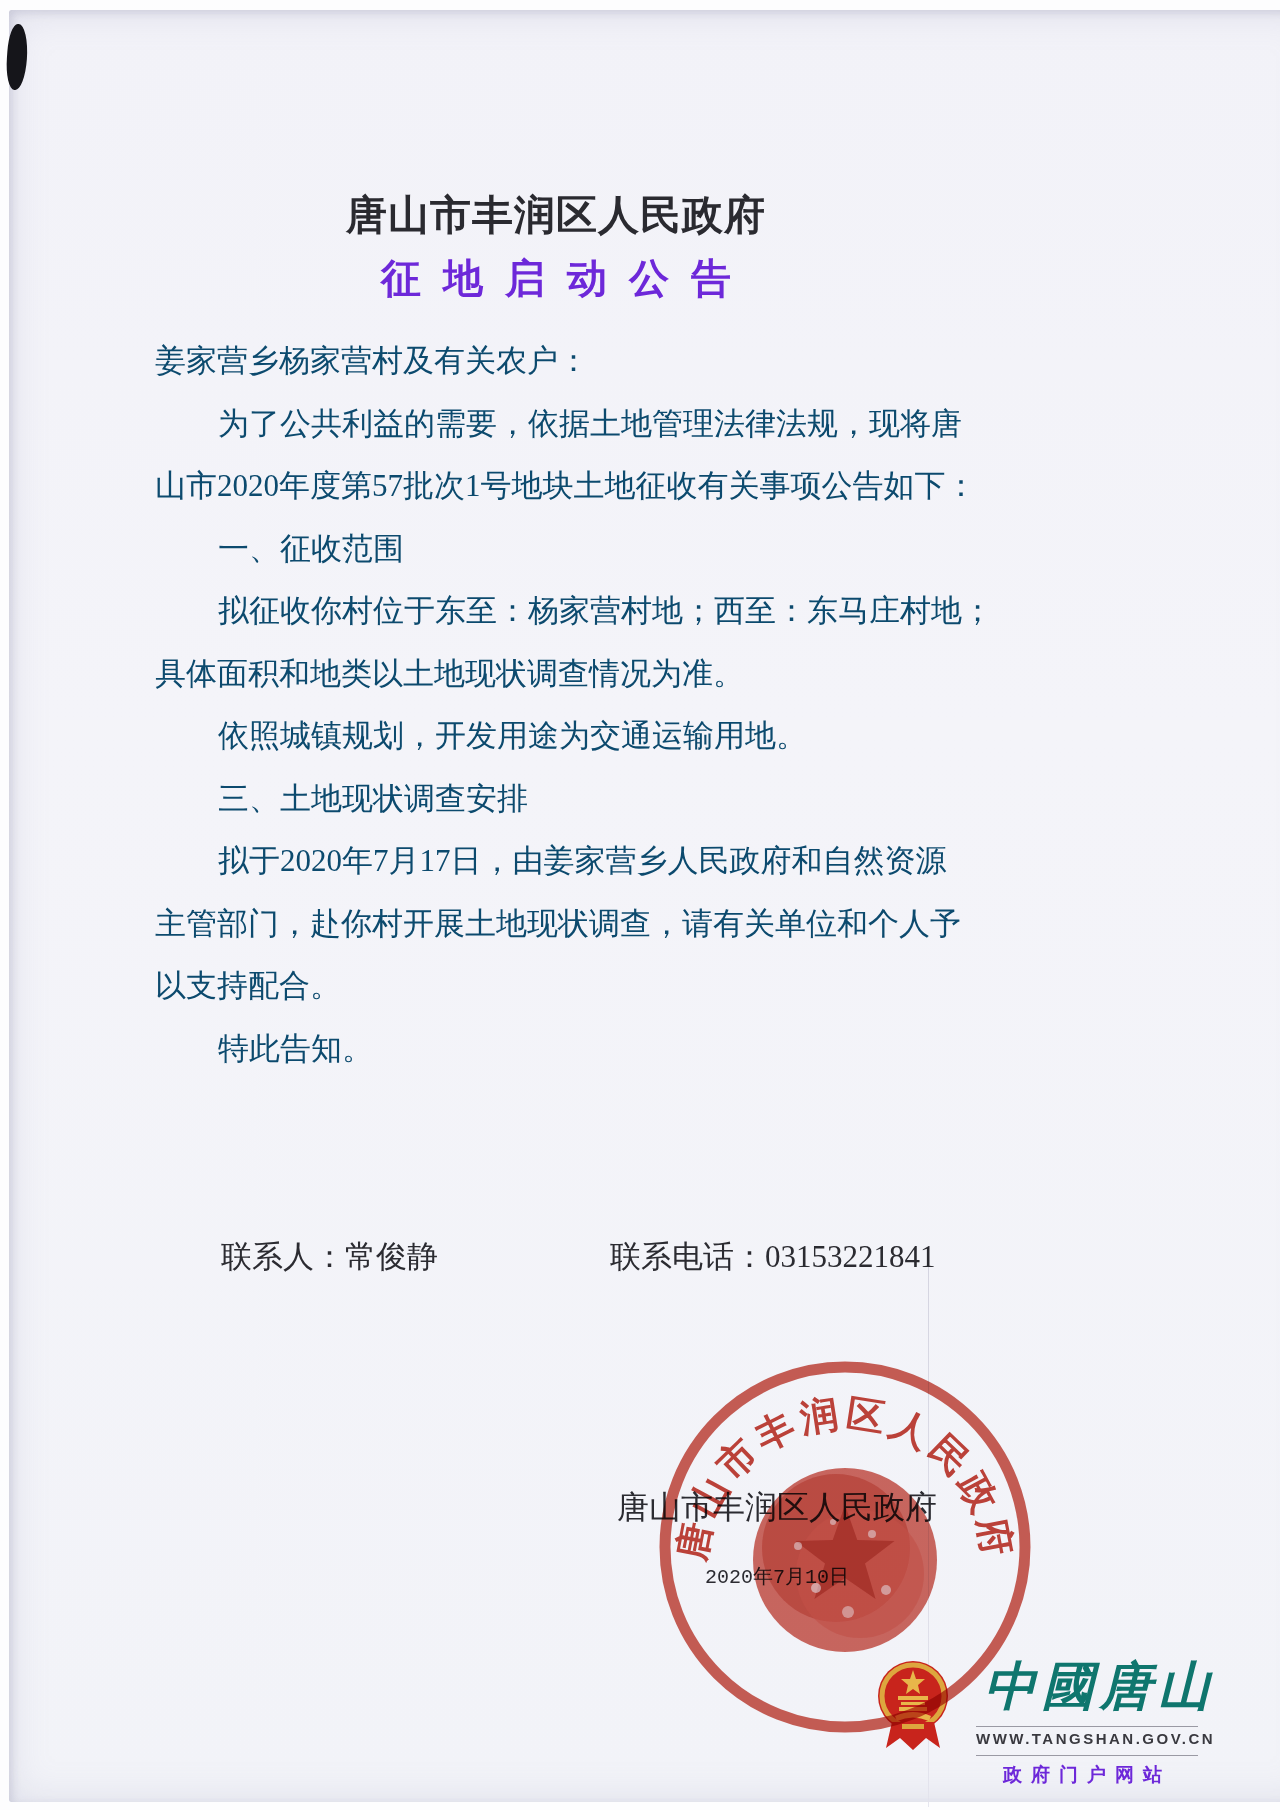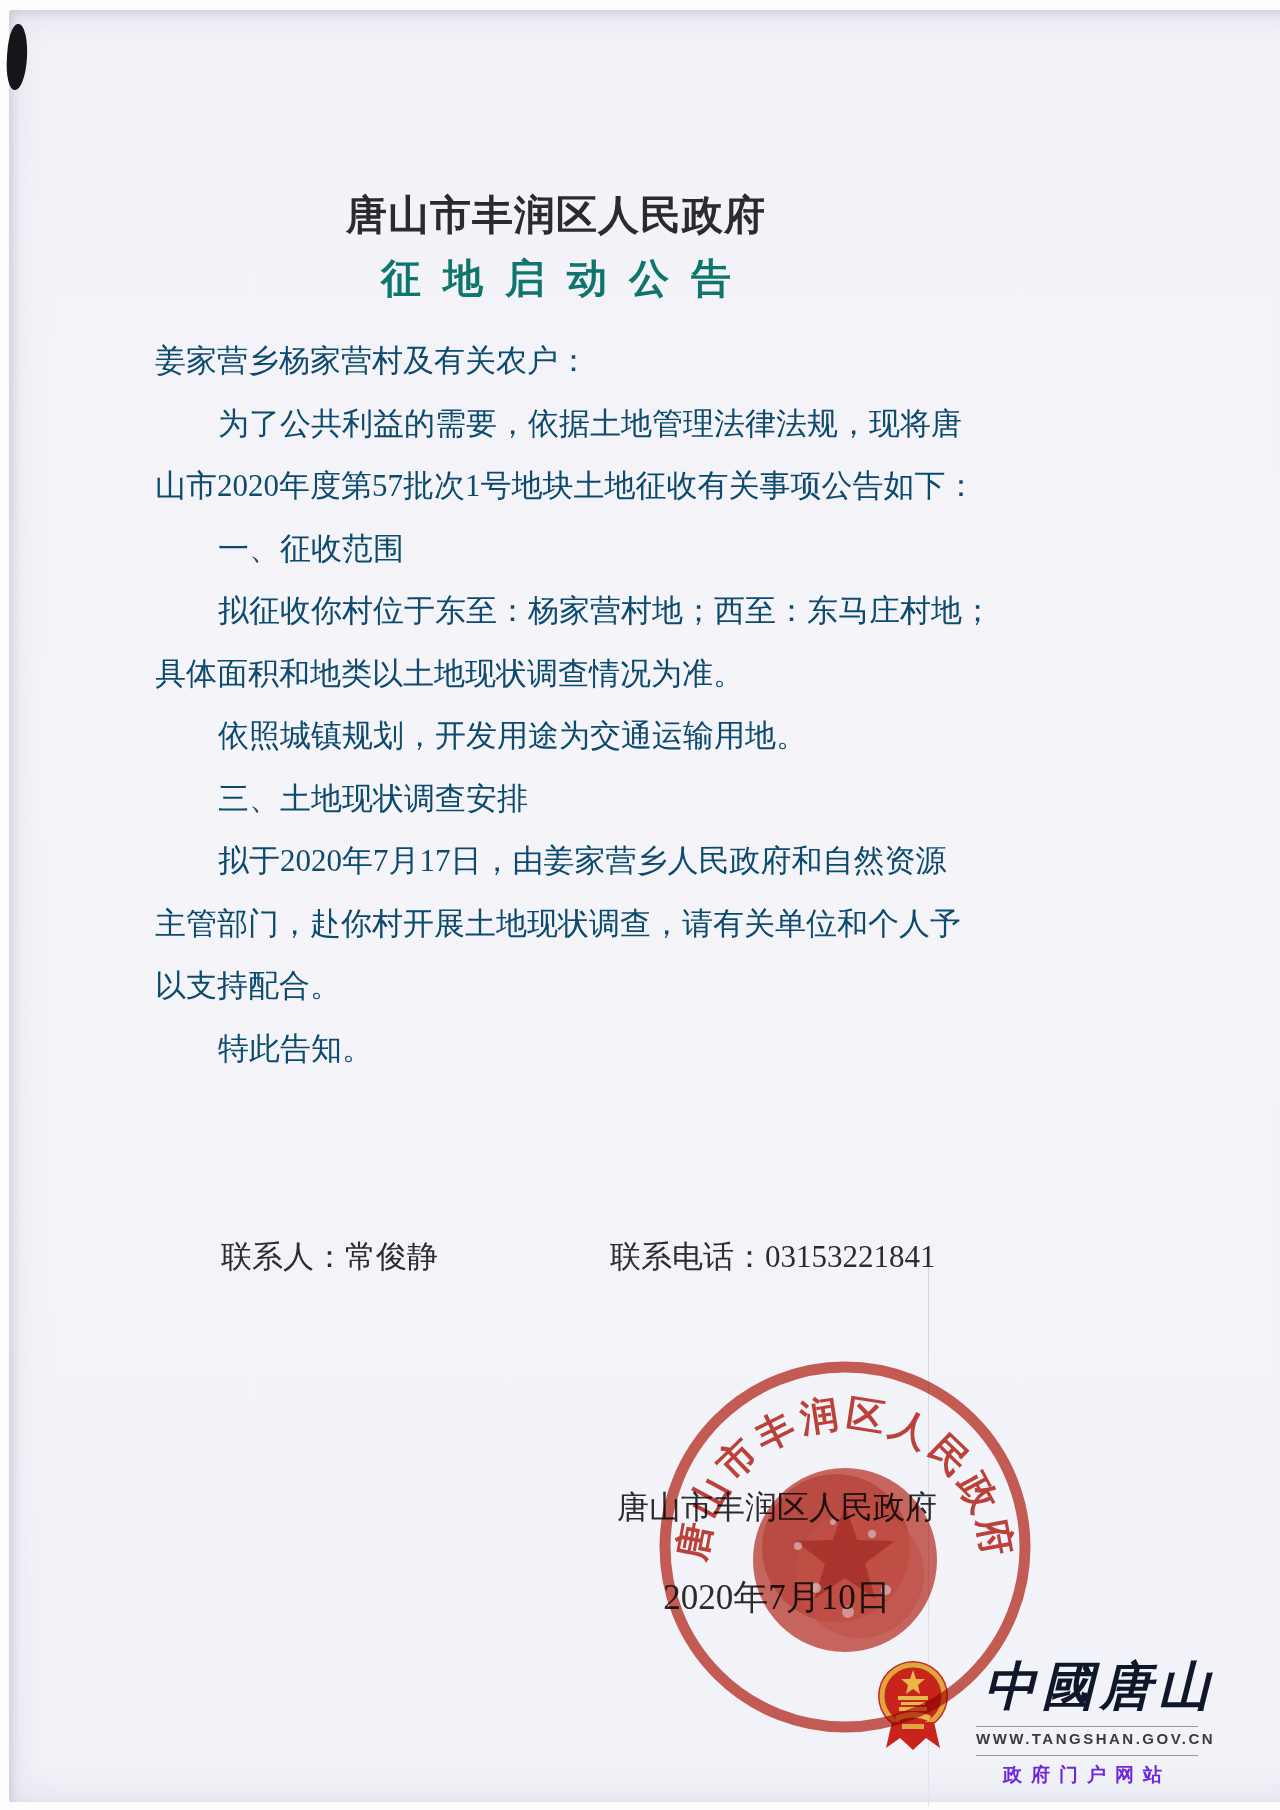--- a/index.html
+++ b/index.html
@@ -12,41 +12,41 @@
          border-radius:2px;}
   
   .corner-mark{position:absolute;left:7px;top:24px;width:20px;height:66px;background:#15151a;
                border-radius:45% 55% 50% 50%;transform:rotate(4deg);}
   .crease{position:absolute;left:928px;top:1262px;width:1px;height:545px;
           background:linear-gradient(#cfcfdc,#e2e2ec);opacity:.85;}
   
   .title1{position:absolute;left:150px;width:812px;top:188px;text-align:center;
           font-size:41px;font-weight:bold;color:#2a2a30;letter-spacing:1px;}
   .title2{position:absolute;left:150px;width:812px;top:251px;text-align:center;
-          font-size:40px;font-weight:bold;color:#0f766e;letter-spacing:22px;text-indent:22px;}
+          font-size:40px;font-weight:bold;color:#6d28d9;letter-spacing:22px;text-indent:22px;}
   
   .body-block{position:absolute;left:155px;top:330px;width:815px;font-size:31px;color:#0c4a6e;}
   .line{height:62.5px;line-height:62.5px;white-space:nowrap;}
   .indent{padding-left:63px;}
   
   .contact{position:absolute;left:155px;top:1236px;width:815px;height:42px;font-size:31px;color:#2b2b31;}
   .contact .person{position:absolute;left:66px;top:0;}
   .contact .phone{position:absolute;left:455px;top:0;}
   
   .signature{position:absolute;left:557px;top:1486px;width:440px;text-align:center;
              font-size:32px;color:#2b2b31;z-index:2;}
-  .signature .sig-date{margin-top:44px;font-size:35px;}
+  .signature .sig-date{margin-top:33px;font-size:20px;font-family:Liberation Mono, monospace;}
   
   .seal{position:absolute;left:648px;top:1350px;width:394px;height:394px;z-index:3;
         mix-blend-mode:multiply;opacity:.93;}
   
   .footer-logo{position:absolute;left:868px;top:1652px;width:330px;height:140px;}
   .emblem{position:absolute;left:4px;top:6px;width:82px;height:96px;}
   .brand{position:absolute;left:116px;top:0px;width:210px;text-align:right;font-size:52px;
-         font-weight:bold;font-style:italic;color:#0f172a;letter-spacing:6px;white-space:nowrap;
+         font-weight:bold;font-style:italic;color:#0f766e;letter-spacing:6px;white-space:nowrap;
          font-family:"Liberation Serif","DejaVu Serif",serif;}
   .rule{position:absolute;left:108px;width:222px;height:1px;background:#9a9aa4;}
   .rule.r1{top:74px;}
   .rule.r2{top:103px;}
   .site-url{position:absolute;left:108px;top:78px;width:222px;text-align:center;font-size:15px;
             font-weight:bold;letter-spacing:2.5px;color:#39393f;white-space:nowrap;
             font-family:Liberation Sans, sans-serif;}
   .tagline{position:absolute;left:108px;top:110px;width:222px;text-align:center;font-size:19px;
            letter-spacing:9px;color:#6d28d9;font-weight:bold;white-space:nowrap;}
 </style>

